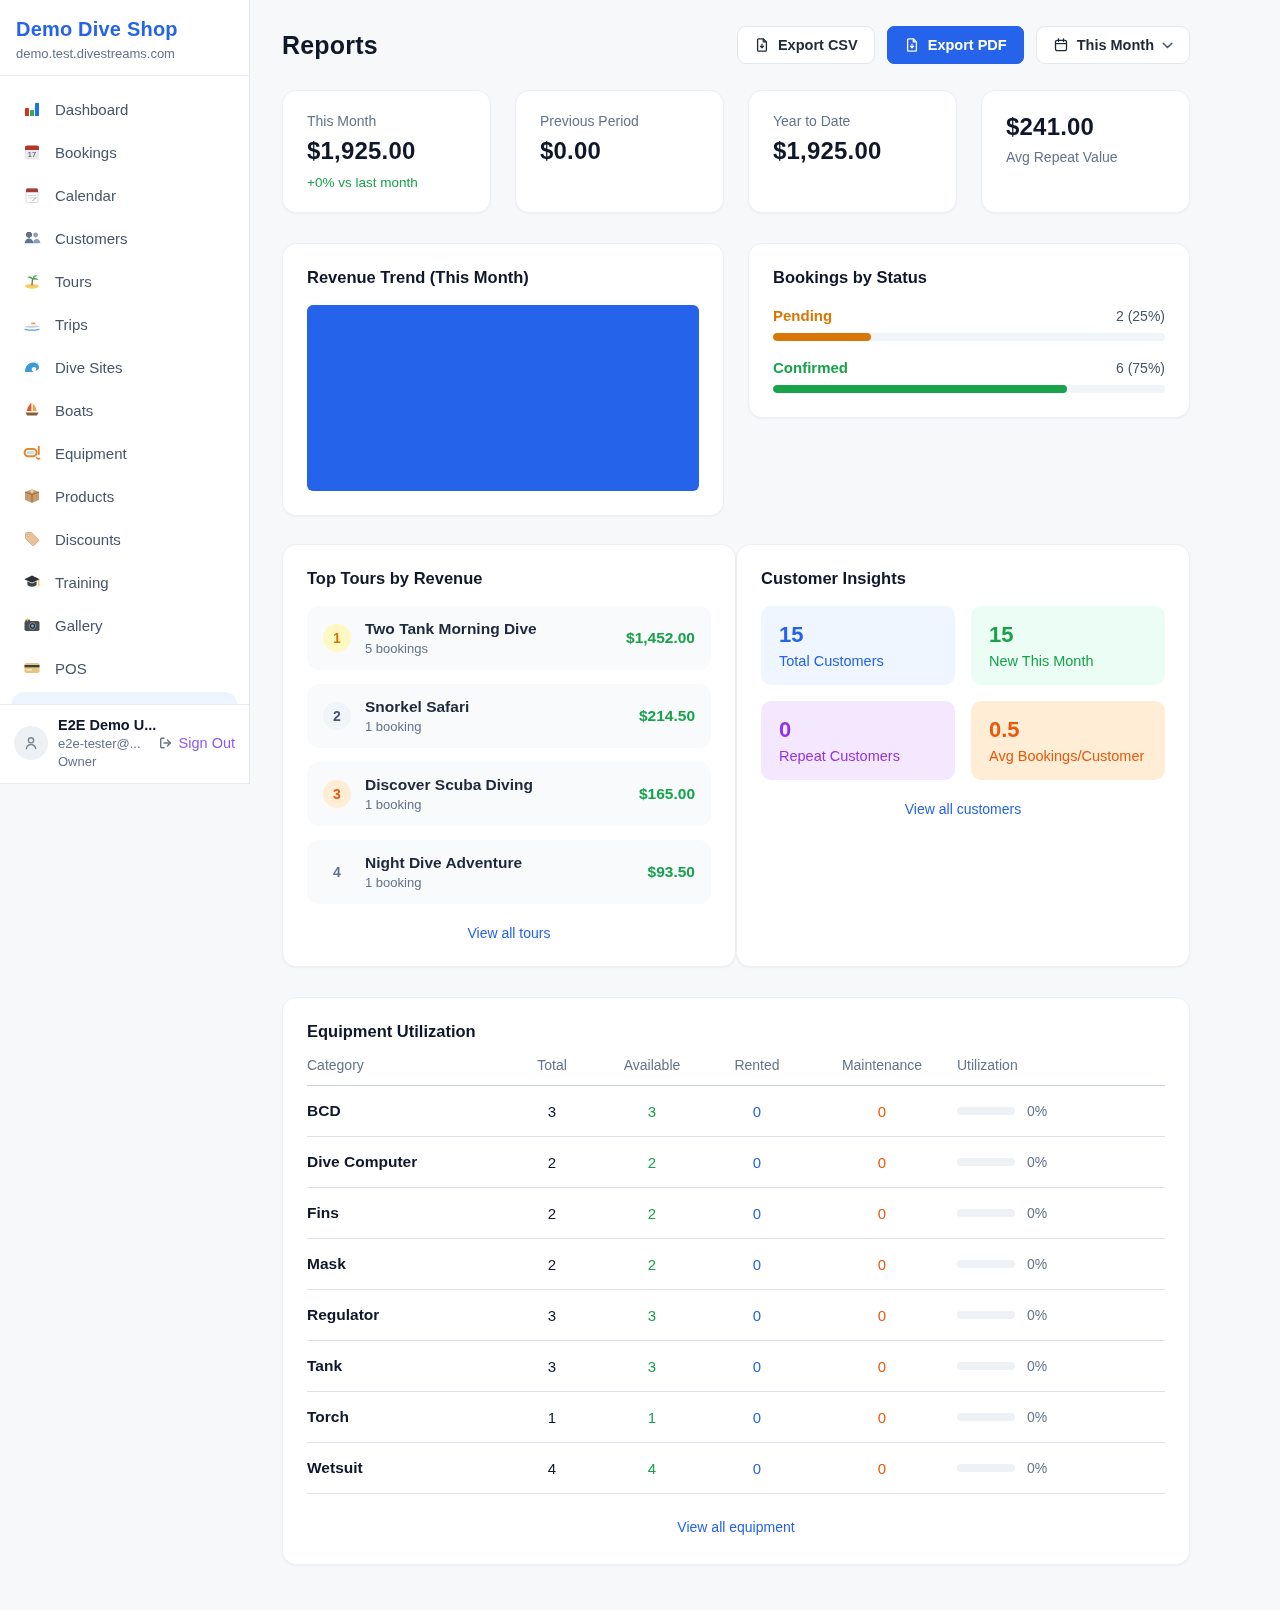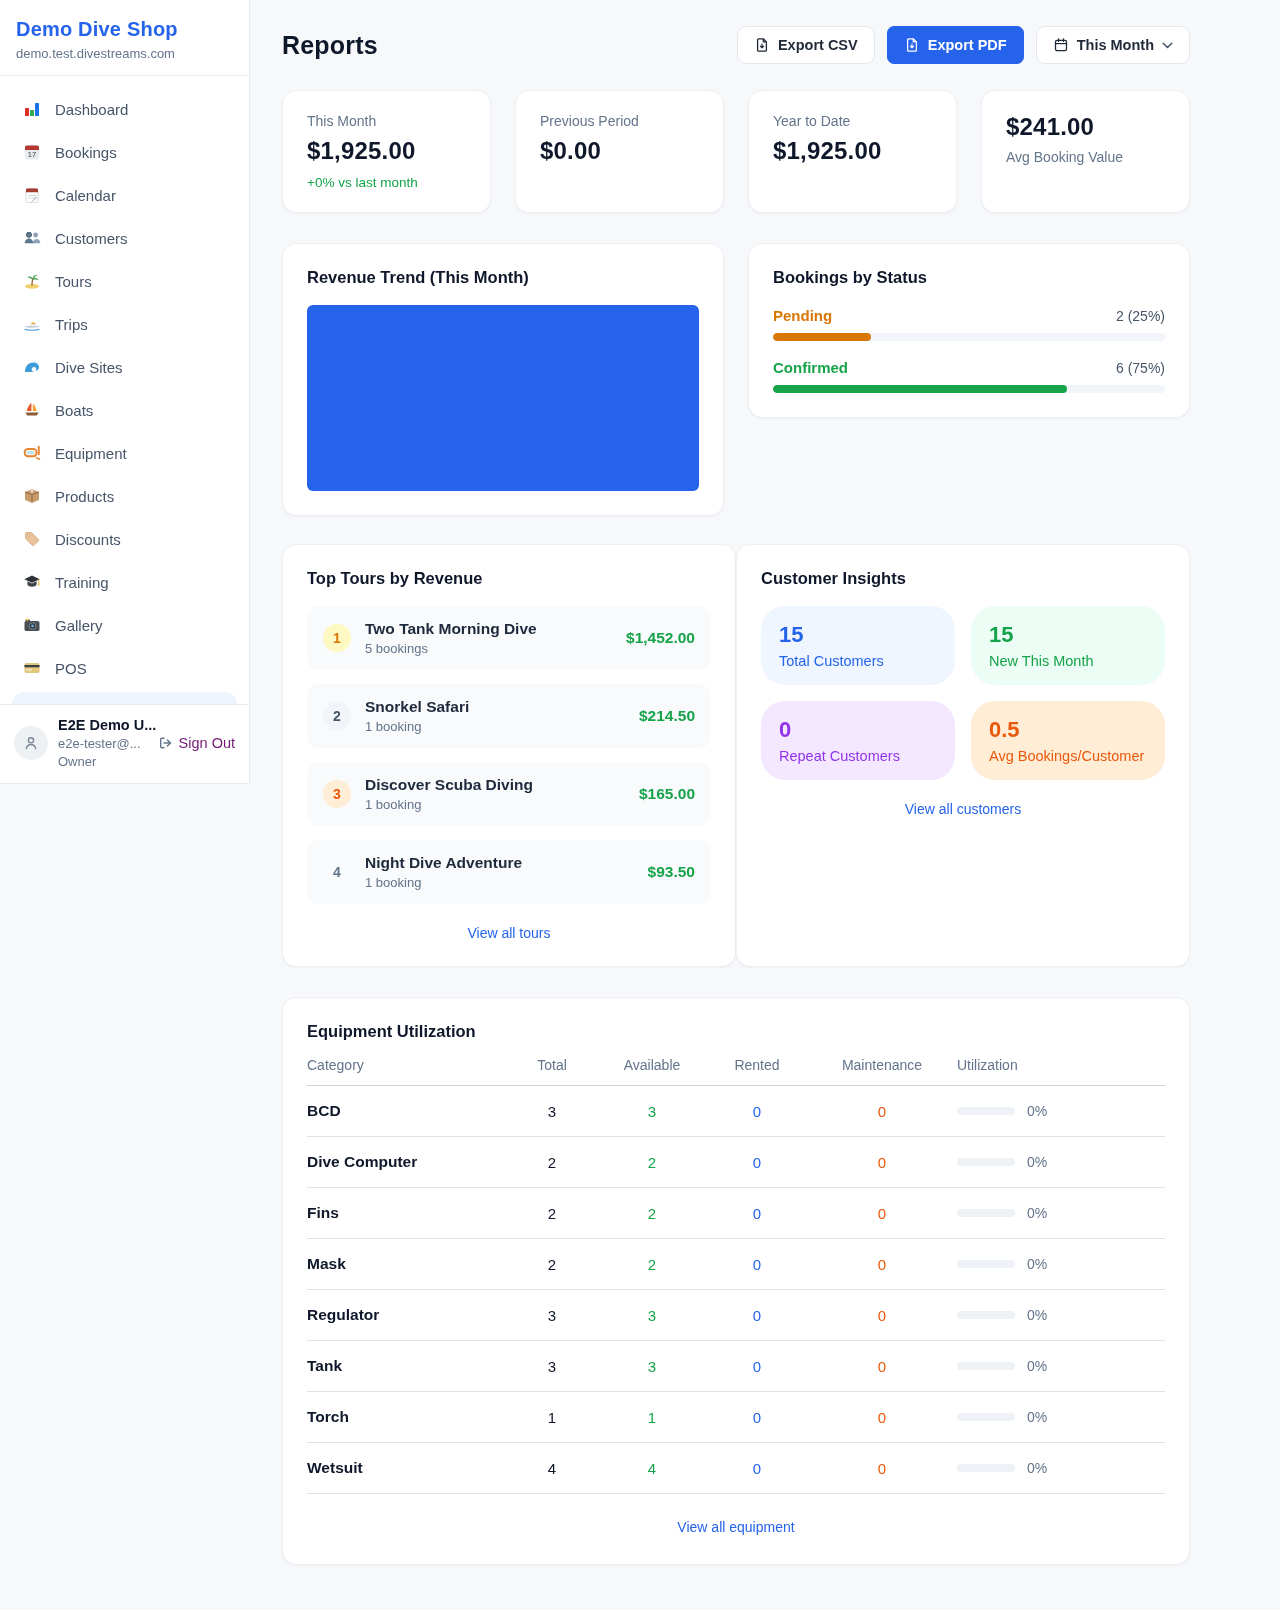--- a/index.html
+++ b/index.html
@@ -17,21 +17,21 @@
   .nav-item { display:flex; align-items:center; gap:13px; padding:9px 10px; margin-bottom:5px; border-radius:10px; font-size:15px; color:#475569; cursor:pointer; }
   .nav-icon { width:20px; height:20px; display:inline-flex; }
   .nav-icon svg { width:20px; height:20px; }
   .active-sliver { height:12px; background:#eef5ff; border-radius:12px 12px 0 0; margin:2px 12px 0; }
   .user-panel { border-top:1px solid #e7ebef; padding:12px 14px 14px; display:flex; gap:10px; }
   .avatar { width:34px; height:34px; border-radius:50%; background:#eef1f4; display:flex; align-items:center; justify-content:center; flex:0 0 34px; align-self:center; }
   .user-mid { flex:1; min-width:0; }
   .user-name { font-size:14.5px; font-weight:700; color:#0f172a; white-space:nowrap; }
   .user-email { font-size:13px; color:#64748b; margin-top:3px; white-space:nowrap; }
   .user-role { font-size:13px; color:#64748b; margin-top:3px; }
-  .signout { display:flex; align-items:center; gap:6px; color:#701a75; font-size:14.5px; align-self:center; cursor:pointer; white-space:nowrap; }
+  .signout { display:flex; align-items:center; gap:6px; color:#8b5cf6; font-size:14.5px; align-self:center; cursor:pointer; white-space:nowrap; }
 
   
   main { flex:1; padding:26px 90px 40px 32px; }
   .topbar { display:flex; align-items:center; justify-content:space-between; margin-bottom:26px; }
   .page-title { font-size:25px; font-weight:800; letter-spacing:.2px; }
   .topbar-actions { display:flex; gap:12px; }
   .btn { display:inline-flex; align-items:center; gap:8px; height:38px; padding:0 16px; border-radius:9px; font-size:14.5px; font-weight:600; border:1px solid #e3e8ee; background:#fff; color:#1f2937; cursor:pointer; }
   .btn-primary { background:#2563eb; border-color:#2563eb; color:#fff;border-radius:7px; }
   .btn svg { display:block; }
 
@@ -74,21 +74,21 @@
   .rank-4 { background:#f8fafc; color:#64748b; }
   .tour-info { flex:1; min-width:0; }
   .tour-name { font-size:15.5px; font-weight:600; color:#1e293b; }
   .tour-bookings { font-size:13px; color:#64748b; margin-top:3px; }
   .tour-revenue { font-size:15.5px; font-weight:700; color:#16a34a; }
   .center-link { text-align:center; margin-top:20px; }
   .link { color:#2563eb; font-size:14px; text-decoration:none; cursor:pointer; }
 
   .insights-card { padding:24px; }
   .tiles { display:grid; grid-template-columns:1fr 1fr; gap:16px; margin-top:18px; }
-  .tile { border-radius:24px; padding:16px 18px; }
+  .tile { border-radius:10px; padding:16px 18px; }
   .tile-value { font-size:22px; font-weight:800; }
   .tile-label { font-size:14.5px; margin-top:5px; }
   .tile.blue { background:#eff6ff; } .tile.blue .tile-value,.tile.blue .tile-label { color:#2563eb; }
   .tile.green { background:#ecfdf5; } .tile.green .tile-value,.tile.green .tile-label { color:#16a34a; }
   .tile.purple { background:#f3e8ff; } .tile.purple .tile-value { color:#9333ea; } .tile.purple .tile-label { color:#9333ea; }
   .tile.orange { background:#ffedd5; } .tile.orange .tile-value,.tile.orange .tile-label { color:#ea580c; }
 
   .equip-card { margin-top:30px; padding:24px 24px 28px; }
   .t-head, .t-row { display:grid; grid-template-columns:200px 90px 110px 100px 150px 1fr; align-items:center; }
   .t-head { margin-top:16px; padding-bottom:12px; border-bottom:1px solid #c9d2dc; }
@@ -336,21 +336,21 @@
       <div class="card stat-card">
         <div class="stat-label">Previous Period</div>
         <div class="stat-value">$0.00</div>
       </div>
       <div class="card stat-card">
         <div class="stat-label">Year to Date</div>
         <div class="stat-value">$1,925.00</div>
       </div>
       <div class="card stat-card value-first">
         <div class="stat-value">$241.00</div>
-        <div class="stat-label">Avg Booking Value</div>
+        <div class="stat-label">Avg Repeat Value</div>
       </div>
     </div>
 
     <div class="row2">
       <div class="card revenue-card">
         <h3 class="card-title">Revenue Trend (This Month)</h3>
         <div class="chart-block"></div>
       </div>
 
       <div class="card status-card">

